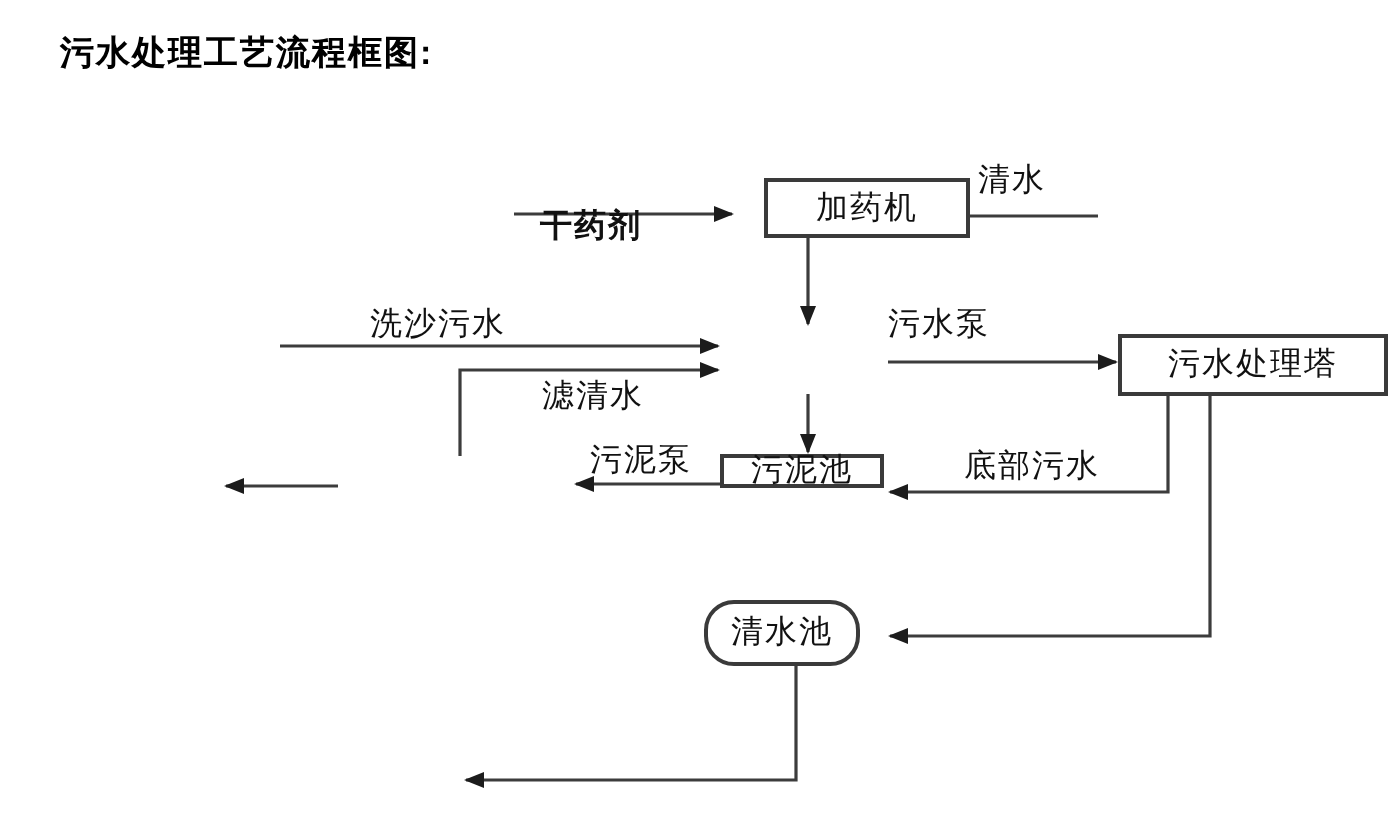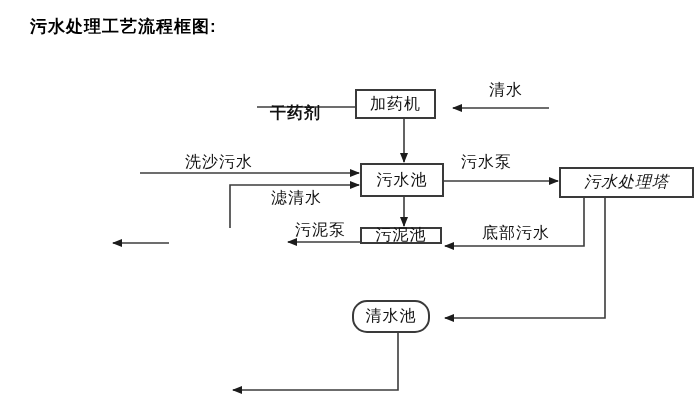--- a/index.html
+++ b/index.html
@@ -51,32 +51,32 @@
     left: 0;
     top: 0;
     pointer-events: none;
   }
   svg.connectors polyline, svg.connectors line {
     fill: none;
     stroke: #3c3c3c;
     stroke-width: 1.6;
   }
   
-  .box-dosing        { left: 343px; top:  89px; width:  81px; height: 30px; }
+  .box-dosing        { left: 370px; top:  89px; width:  103px; height: 30px; }
   .box-sewage-pool   { left: 348px; top: 163px; width:  84px; height: 34px; }
-  .box-tower         { left: 547px; top: 167px; width: 135px; height: 31px; font-style: italic; }
+  .box-tower         { left: 547px; top: 167px; width: 135px; height: 31px; }
   .box-sludge-pool   { left: 348px; top: 227px; width:  82px; height: 17px; }
   .box-belt-press    { left: 157px; top: 228px; width: 118px; height: 30px; }
   .box-clean-pool    { left: 340px; top: 300px; width:  78px; height: 33px; border-radius: 15px; }
   
   .lbl-dry-agent     { left: 258px; top:  103px; font-weight: bold; }
   .lbl-clean-water   { left: 477px; top:  80px; }
   .lbl-sand-wash     { left: 173px; top: 152px; }
   .lbl-filtered      { left: 259px; top: 188px; }
-  .lbl-sewage-pump   { left: 449px; top: 152px; font-family: Liberation Serif, serif; }
+  .lbl-sewage-pump   { left: 432px; top: 152px; font-family: Liberation Serif, serif; }
   .lbl-sludge-pump   { left: 283px; top: 220px; }
   .lbl-bottom-sewage { left: 470px; top: 223px; }
   .lbl-mud-cake      { left:  18px; top: 227px; }
   .lbl-recycle       { left: 264px; top: 367px; }
 </style>
 </head>
 <body>
 
 <div class="canvas">
 
@@ -96,21 +96,20 @@
     <line x1="432" y1="181" x2="546" y2="181" marker-end="url(#ah)"></line>
     <line x1="392" y1="197" x2="392" y2="226" marker-end="url(#ah)"></line>
     <line x1="348" y1="242" x2="276" y2="242" marker-end="url(#ah)"></line>
     <polyline points="572,198 572,246 433,246" marker-end="url(#ah)"></polyline>
     <polyline points="593,198 593,318 433,318" marker-end="url(#ah)"></polyline>
     <line x1="157" y1="243" x2="101" y2="243" marker-end="url(#ah)"></line>
     <polyline points="386,333 386,390 221,390" marker-end="url(#ah)"></polyline>
   </svg>
 
   <div class="node box-dosing">加药机</div>
-  <div class="node box-sewage-pool">污水池</div>
   <div class="node box-tower">污水处理塔</div>
   <div class="node box-sludge-pool">污泥池</div>
   <div class="node box-clean-pool">清水池</div>
 
   <div class="flow-label lbl-dry-agent">干药剂</div>
   <div class="flow-label lbl-clean-water">清水</div>
   <div class="flow-label lbl-sand-wash">洗沙污水</div>
   <div class="flow-label lbl-filtered">滤清水</div>
   <div class="flow-label lbl-sewage-pump">污水泵</div>
   <div class="flow-label lbl-sludge-pump">污泥泵</div>

